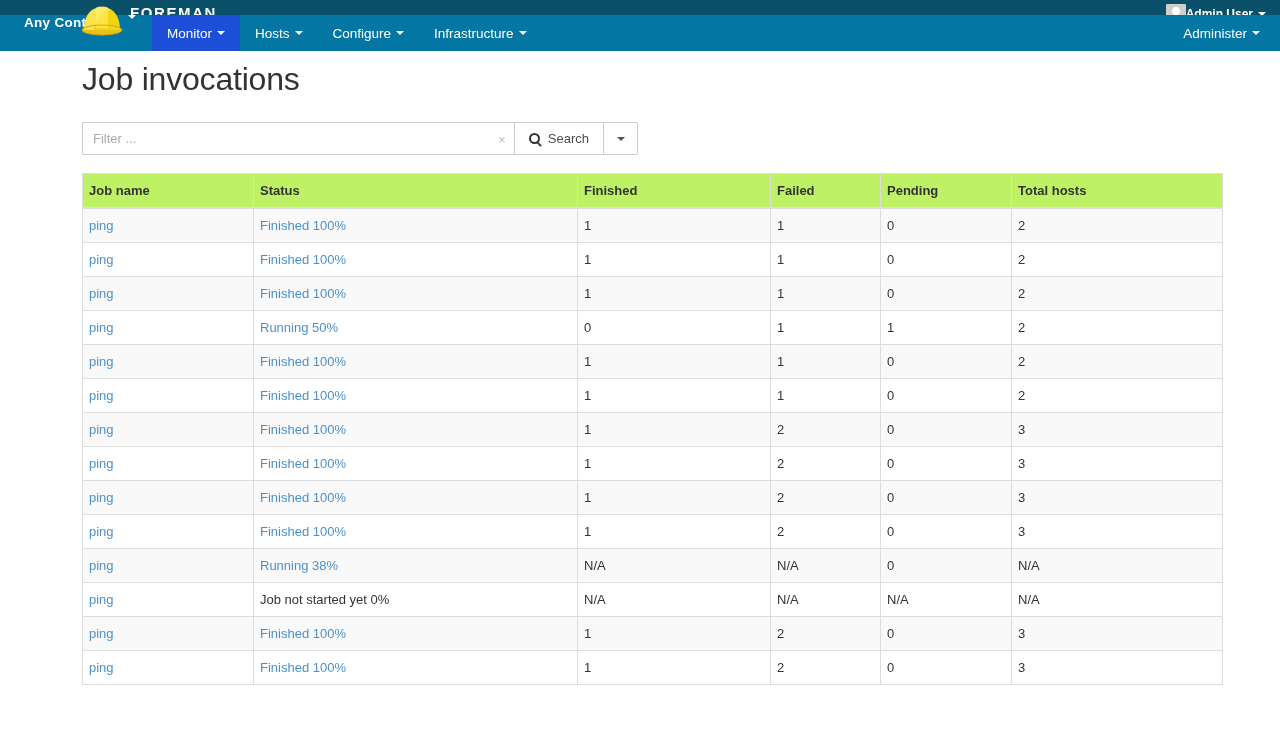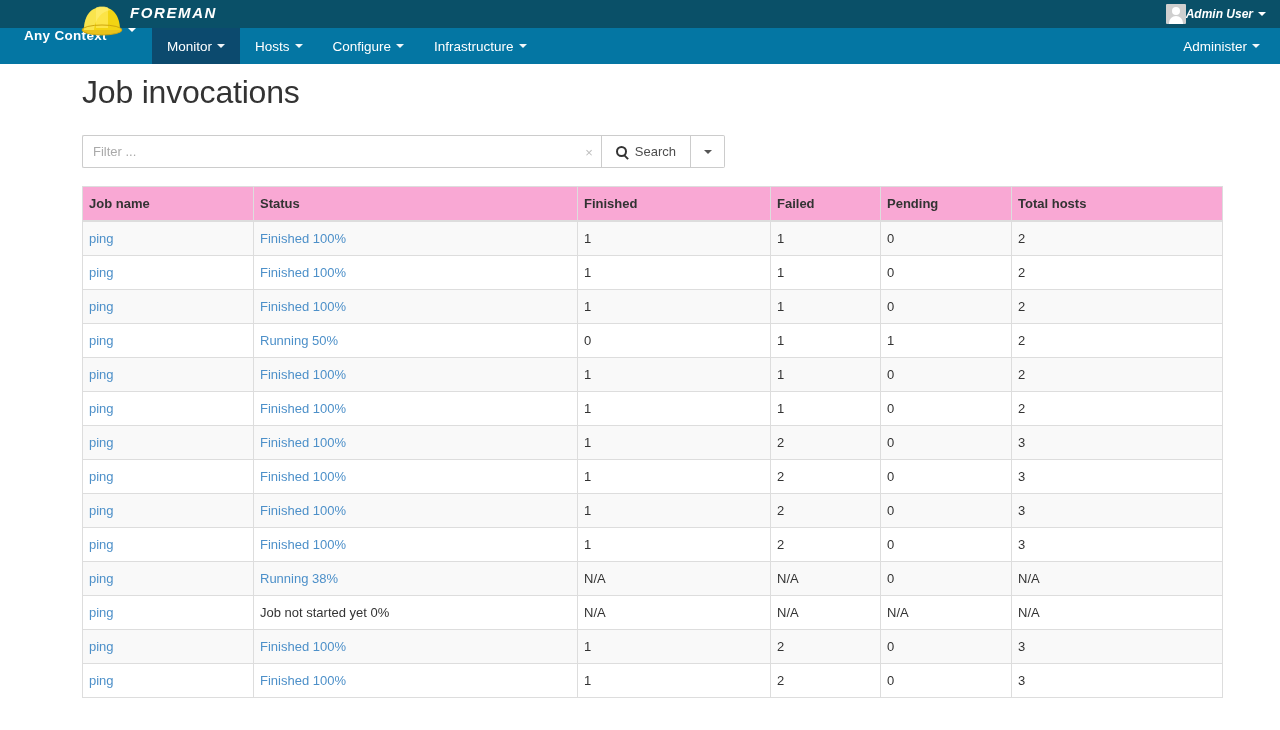--- a/index.html
+++ b/index.html
@@ -10,25 +10,24 @@
     overflow: hidden;
     background: #ffffff;
     font-family: "Liberation Sans", sans-serif;
     font-size: 13px;
     color: #333333;
   }
 
   
   .topbar {
     position: relative;
-    height: 28px;
+    height: 15px;
     background: #0a5068;
     display: flex;
     align-items: center;
-    font-style: italic;
   }
   .brand-name {
     position: absolute;
     left: 130px;
     top: 4px;
     color: #ffffff;
     font-weight: bold;
     font-size: 15px;
     letter-spacing: 1.6px;
   }
@@ -108,21 +107,21 @@
   .ctx .caret { color: #ffffff; margin-left: 18px; }
   .navitem {
     padding: 0 15px;
     display: flex;
     align-items: center;
     color: #ffffff;
     font-size: 13.5px;
     cursor: pointer;
     white-space: nowrap;
   }
-  .navitem.active { background: #0c4a6e; }
+  .navitem.active { background: #1d4ed8; }
   .navitem .caret { opacity: .95; }
   .nav-right {
     margin-left: auto;
     display: flex;
     align-items: stretch;
   }
   .nav-right .navitem { padding-right: 20px; }
 
   
   .content { padding: 0 0 0 0; }
@@ -135,21 +134,21 @@
     line-height: 1.1;
     letter-spacing: -.2px;
   }
 
   
   .searchbar {
     margin: 25px 0 0 82px;
     display: flex;
     align-items: stretch;
     height: 33px;
-    width: 643px;
+    width: 556px;
   }
   .filter-wrap {
     position: relative;
     flex: 1 1 auto;
     background: #ffffff;
     border: 1px solid #cccccc;
     border-right: none;
     border-radius: 2px 0 0 2px;
     display: flex;
     align-items: center;
@@ -230,21 +229,21 @@
   }
   table.jobs th {
     text-align: left;
     font-weight: bold;
     color: #333333;
     padding: 9px 10px 9px 6px;
     border: 1px solid #dddddd;
     border-top: 1px solid #dddddd;
     border-bottom-width: 2px;
     border-bottom-color: #dddddd;
-    background: #f9a8d4;
+    background: #bef264;
     font-size: 13px;
   }
   table.jobs td {
     padding: 9px 10px 9px 6px;
     border: 1px solid #dddddd;
     color: #555555;
     vertical-align: middle;
     height: 31px;
   }
   table.jobs tbody tr:nth-child(odd) td { background: #f9f9f9; }

